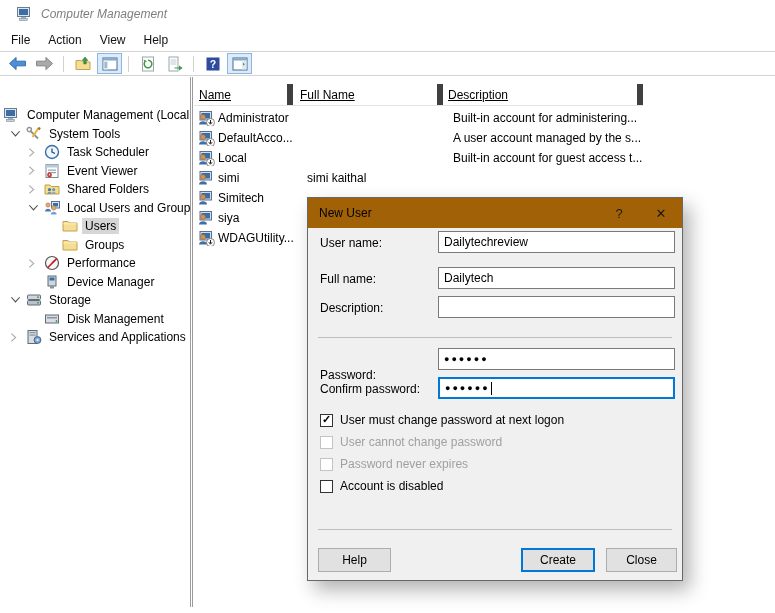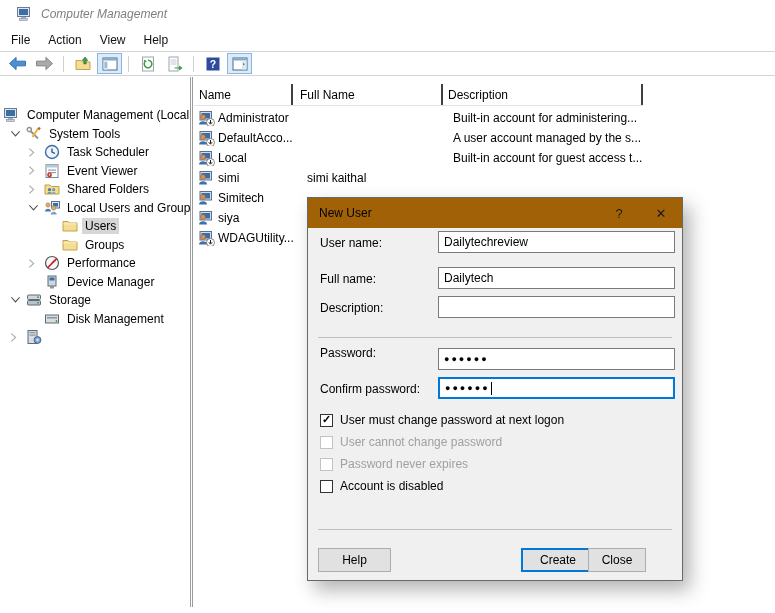--- a/index.html
+++ b/index.html
@@ -25,21 +25,21 @@
   .trow { height:18.5px; display:flex; align-items:center; white-space:nowrap; cursor:default; }
   .lvl0 { padding-left:4px; } .lvl1 { padding-left:8px; } .lvl2 { padding-left:26px; } .lvl3 { padding-left:44px; }
   .chev { width:18px; flex:none; display:flex; align-items:center; padding-left:2px; }
   .ticon { width:16px; height:16px; flex:none; margin-right:4px; }
   .tlabel { padding:1px 3px; }
   .trow.selected .tlabel { background:#d6d6d6; }
   .splitter { position:absolute; left:190px; top:0; bottom:6px; width:3px; background:#fff; border-left:1px solid #9b9b9f; border-right:1px solid #9b9b9f; cursor:ew-resize; }
 
   .list { position:absolute; left:194px; top:0; right:0; bottom:0; }
   .lheader { position:absolute; top:7px; left:0; width:449px; height:22px; display:flex; border-bottom:1px solid #e3e3e3; }
-  .hcell { display:flex; align-items:center; border-right:2px solid #404040; }
+  .hcell { display:flex; align-items:center; border-right:6px solid #404040;text-decoration:underline; }
   .h1 { width:99px;  padding-left:5px; }
   .h2 { width:150px; padding-left:7px; }
   .h3 { width:200px; padding-left:5px; }
   .lrows { position:absolute; top:31px; left:0; right:0; }
   .lrow { height:20px; display:flex; align-items:center; cursor:default; }
   .cn { width:106px; padding-left:3px; display:flex; align-items:center; gap:5px; white-space:nowrap; overflow:hidden; }
   .cf { width:148px; padding-left:7px; white-space:nowrap; }
   .cd { flex:1; padding-left:5px; white-space:nowrap; overflow:hidden; }
   .uicon { position:relative; width:16px; height:16px; flex:none; }
   .ubadge { position:absolute; right:-2px; bottom:-1px; width:9px; height:9px; }
@@ -62,21 +62,21 @@
   .cb { width:13px; height:13px; background:#fff; border:1px solid #333; flex:none;
         display:flex; align-items:center; justify-content:center; }
   .mark { font-size:11px; font-weight:bold; line-height:1; margin-top:-1px; }
   .cbrow.dis .cb { border-color:#c3c3c3; }
   .cbrow.dis .cbl { color:#a0a0a0; }
   .dbut { position:absolute; top:350px; height:24px; background:#e1e1e1; border:1px solid #adadad;
           font-family:"Liberation Sans", sans-serif; font-size:12px; color:#000; }
   .dbut.primary { border:2px solid #0078d7; }
   .b-help { left:10px; width:73px; }
   .b-create { left:213px; width:74px; }
-  .b-close { left:280px; width:58px; }
+  .b-close { left:298px; width:71px; }
 </style>
 </head>
 <body>
 
 <svg width="0" height="0" style="position:absolute">
   <defs>
     <symbol id="i-computer" viewBox="0 0 16 16">
       <rect x="0.5" y="1.5" width="12" height="9" fill="#dce7f3" stroke="#6b7a8d"></rect>
       <rect x="2" y="3" width="9" height="6" fill="#3a6ea5"></rect>
       <rect x="4" y="11" width="5" height="1.5" fill="#9eb0c2"></rect>
@@ -378,20 +378,21 @@
     </div>
     <div class="trow lvl1">
       <span class="chev">
           <svg class="ic" width="7" height="11">
             <use href="#i-chevc"></use>
           </svg>
         </span>
       <svg class="ic ticon">
           <use href="#i-services"></use>
         </svg>
+      <span class="tlabel">Services and Applications</span>
     </div>
   </div>
 
   <div class="splitter"></div>
 
   <div class="list">
     <div class="lheader">
       <span class="hcell h1">Name</span>
       <span class="hcell h2">Full Name</span>
       <span class="hcell h3">Description</span>
@@ -506,21 +507,21 @@
 
   <span class="dlabel" style="top:38px">User name:</span>
   <input class="dinput" style="top: 33px;" value="Dailytechreview">
   <span class="dlabel" style="top:74px">Full name:</span>
   <input class="dinput" style="top: 69px;" value="Dailytech">
   <span class="dlabel" style="top:103px">Description:</span>
   <input class="dinput" style="top: 98px;" value="">
 
   <div class="dhr" style="top:139px"></div>
 
-  <span class="dlabel" style="top:148px">Password:</span>
+  <span class="dlabel" style="top:170px">Password:</span>
   <div class="pwfield" style="top:150px">
       <span>●●●●●●</span>
     </div>
 
   <span class="dlabel" style="top:184px">Confirm password:</span>
   <div class="pwfield focused" style="top:179px">
       <span>●●●●●●</span>
       <span class="caret"></span>
     </div>
 

